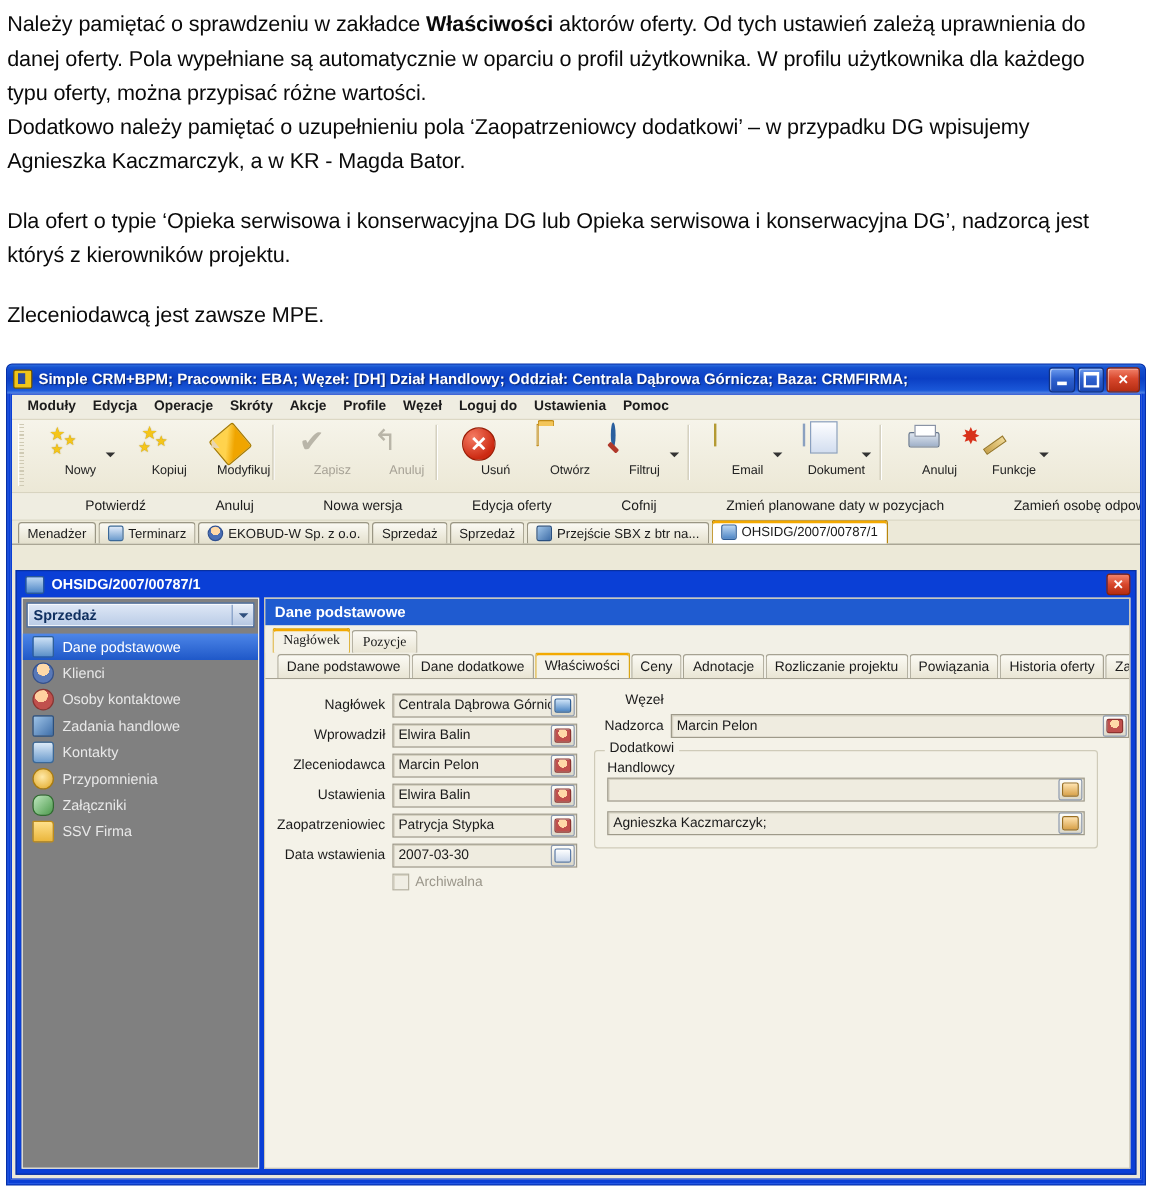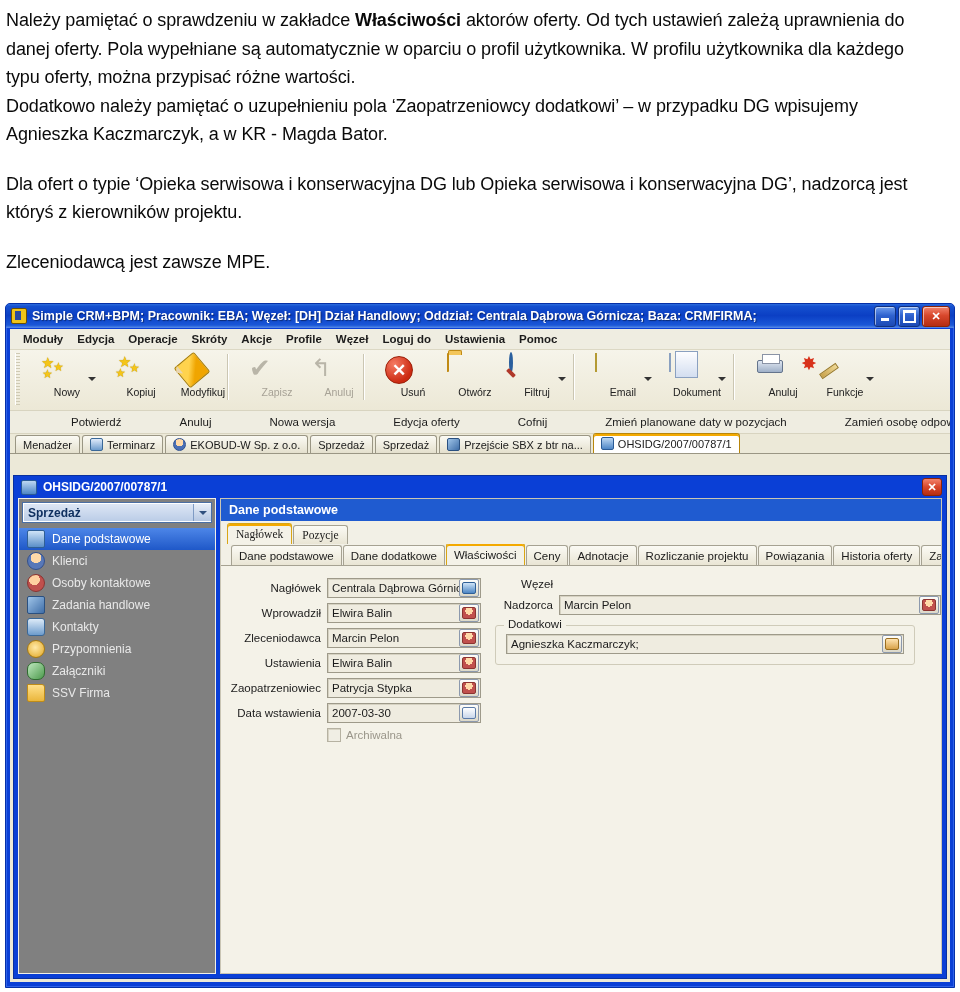--- a/index.html
+++ b/index.html
@@ -769,20 +769,29 @@
                     <span class="fval">Marcin Pelon</span>
                     <span class="fbtn">
                         <span class="gl gl-person"></span>
                       </span>
                   </div>
                 </div>
 
                 <div class="fieldset">
                   <div class="fslegend">Dodatkowi</div>
 
+                  <div class="fsrow">
+                    <div class="fslab">Handlowcy</div>
+                    <div class="fbox">
+                      <span class="fval"></span>
+                      <span class="fbtn">
+                          <span class="gl gl-group"></span>
+                        </span>
+                    </div>
+                  </div>
 
                   <div class="fsrow">
                     <div class="fbox">
                       <span class="fval">Agnieszka Kaczmarczyk;</span>
                       <span class="fbtn">
                           <span class="gl gl-group"></span>
                         </span>
                     </div>
                   </div>
                 </div>

